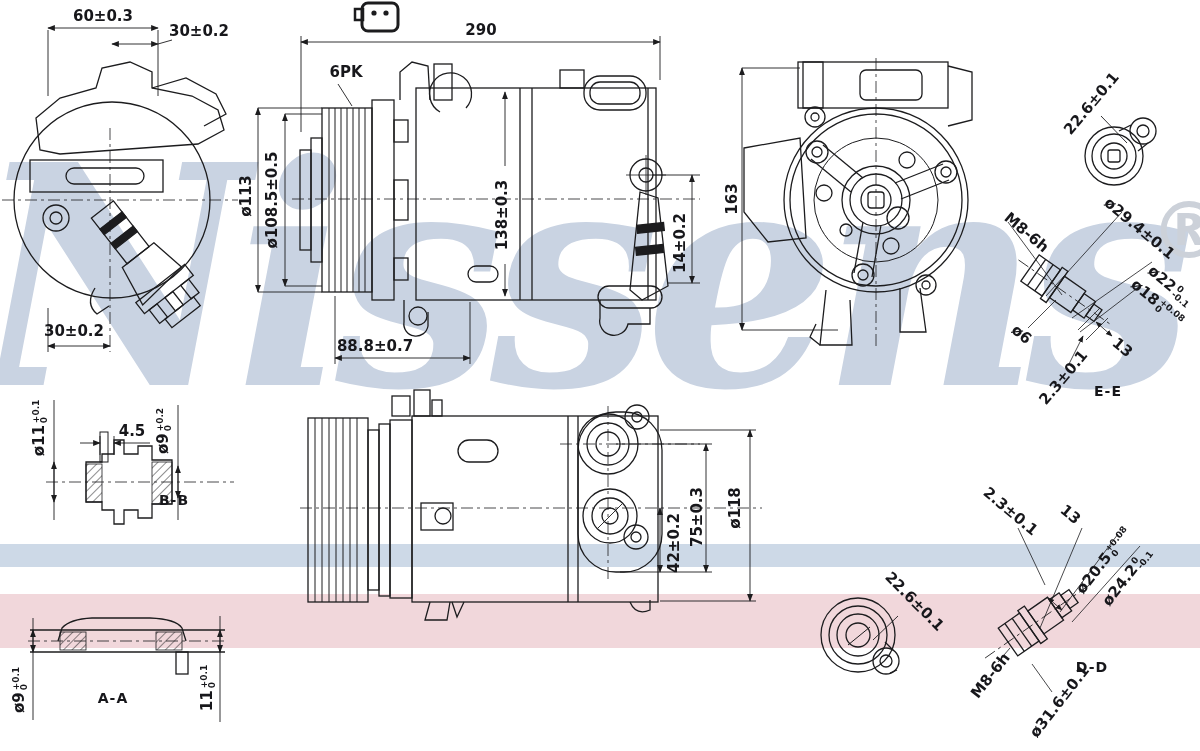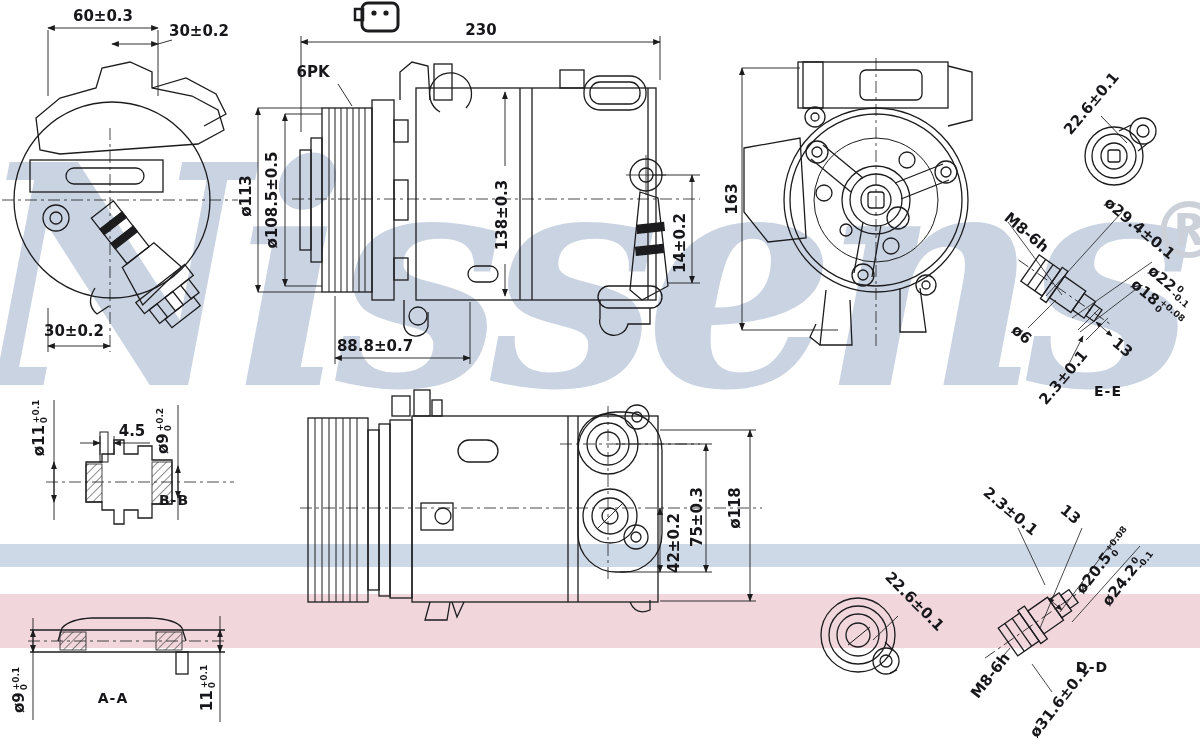--- a/index.html
+++ b/index.html
@@ -326,22 +326,22 @@
       <line x1="1052" y1="692" x2="1032" y2="664" stroke-width="0.8"></line>
       <line x1="998" y1="662" x2="1010" y2="648" stroke-width="0.8"></line>
       <line x1="1048" y1="598" x2="1062" y2="610" stroke-width="0.8" marker-start="url(#ar)" marker-end="url(#ar)"></line>
     </g>
   </svg>
 
   <div class="lbl" style="left:103px;top:17px;transform:translate(-50%,-50%)">60±0.3</div>
   <div class="lbl" style="left:199px;top:32px;transform:translate(-50%,-50%)">30±0.2</div>
   <div class="lbl" style="left:74px;top:332px;transform:translate(-50%,-50%)">30±0.2</div>
 
-  <div class="lbl" style="left:481px;top:31px;transform:translate(-50%,-50%)">230</div>
-  <div class="lbl" style="left:313px;top:73px;transform:translate(-50%,-50%)">6PK</div>
+  <div class="lbl" style="left:481px;top:31px;transform:translate(-50%,-50%)">290</div>
+  <div class="lbl" style="left:346px;top:73px;transform:translate(-50%,-50%)">6PK</div>
   <div class="lbl" style="left:247px;top:196px;transform:translate(-50%,-50%) rotate(-90deg)">ø113</div>
   <div class="lbl" style="left:273px;top:200px;transform:translate(-50%,-50%) rotate(-90deg)">ø108.5±0.5</div>
   <div class="lbl" style="left:375px;top:347px;transform:translate(-50%,-50%)">88.8±0.7</div>
   <div class="lbl" style="left:503px;top:215px;transform:translate(-50%,-50%) rotate(-90deg)">138±0.3</div>
   <div class="lbl" style="left:681px;top:243px;transform:translate(-50%,-50%) rotate(-90deg)">14±0.2</div>
 
   <div class="lbl" style="left:733px;top:199px;transform:translate(-50%,-50%) rotate(-90deg)">163</div>
 
   <div class="lbl" style="left:1092px;top:104px;transform:translate(-50%,-50%) rotate(-50deg)">22.6±0.1</div>
   <div class="lbl" style="left:1139px;top:229px;transform:translate(-50%,-50%) rotate(40deg)">ø29.4±0.1</div>

